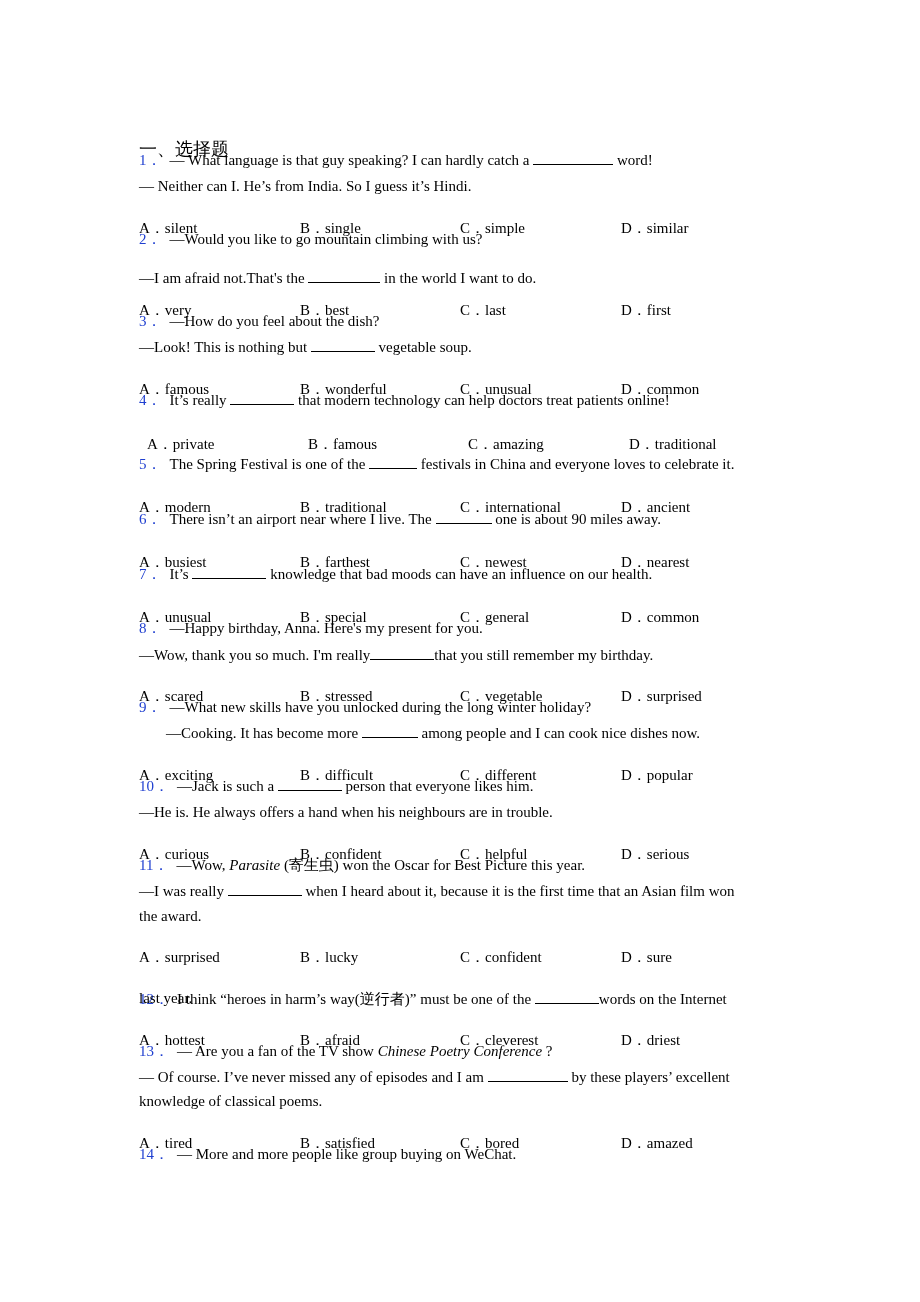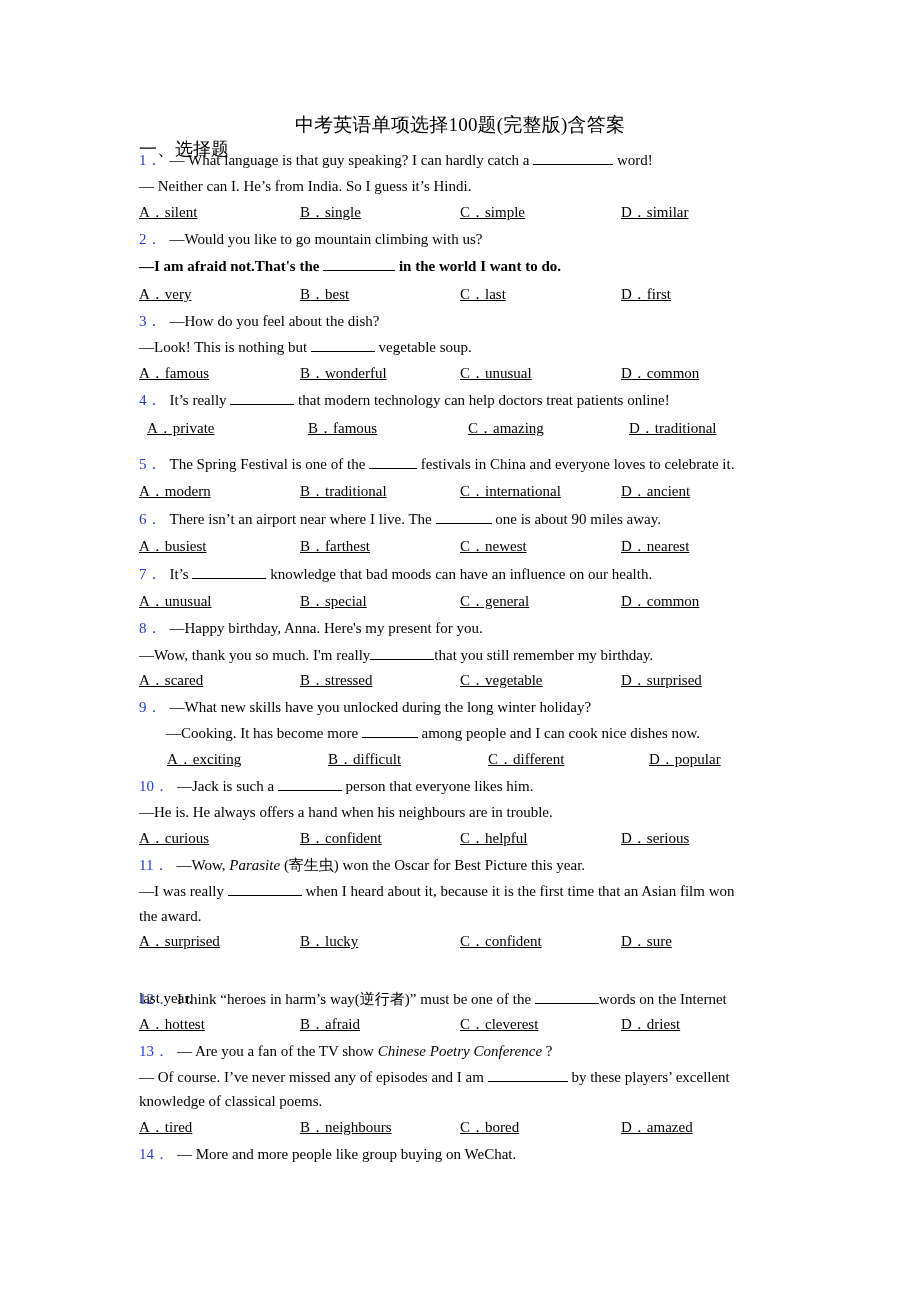--- a/index.html
+++ b/index.html
@@ -5,47 +5,46 @@
   html, body { margin: 0; padding: 0; background: #ffffff; }
   body { width: 920px; height: 1302px; position: relative; overflow: hidden;
          font-family: "Liberation Serif", "DejaVu Serif", serif; color: #000; }
   .page { position: absolute; left: 0; top: 0; width: 920px; height: 1302px; }
   .title { position: absolute; top: 112px; left: 0; width: 920px; text-align: center;
            font-size: 19px; letter-spacing: 0.2px; }
   .section { position: absolute; top: 137px; left: 139px; font-size: 18px; }
   .line { position: absolute; left: 139px; font-size: 15px; white-space: nowrap; line-height: 20px; }
   .qnum { color: #1f3fd0; margin-right: 8px; }
   .opts { position: absolute; left: 139px; font-size: 15px; line-height: 20px; width: 700px; height: 20px; }
-  .opt { position: absolute; top: 0; white-space: nowrap; text-decoration: underline; }
+  .opt { position: absolute; top: 16px; white-space: nowrap; }
   .opt:nth-child(1) { left: 0; }
   .opt:nth-child(2) { left: 161px; }
   .opt:nth-child(3) { left: 321px; }
   .opt:nth-child(4) { left: 482px; }
   .blank { display: inline-block; border-bottom: 1px solid #000; height: 14px; vertical-align: baseline; }
   i { font-style: italic; }
   .watermark { position: absolute; left: 395px; top: 598px; font-family: "Liberation Sans", "DejaVu Sans", sans-serif;
                font-size: 60px; color: rgba(180,180,180,0.28); letter-spacing: 1px; pointer-events: none; }
 </style>
 </head>
 <body>
 
 <div class="page">
-  <div class="title">中考英语单项选择100题(完整版)含答案</div>
   <div class="section">一、选择题</div>
   <div id="questions">
       <div class="line" style="top: 150px;"><span class="qnum">1．</span><span>— What language is that guy speaking? I can hardly catch a </span><span class="blank" style="width: 80px;"></span><span> word!</span></div>
       <div class="line" style="top: 176px;"><span>— Neither can I. He’s from India. So I guess it’s Hindi.</span></div>
       <div class="opts" style="top: 202px;">
         <span class="opt">A．silent</span>
         <span class="opt">B．single</span>
         <span class="opt">C．simple</span>
         <span class="opt">D．similar</span>
       </div>
       <div class="line" style="top: 229px;"><span class="qnum">2．</span><span>—Would you like to go mountain climbing with us?</span></div>
-      <div class="line" style="top: 256px; font-weight: bold;"><span>—I am afraid not.That's the </span><span class="blank" style="width: 72px;"></span><span> in the world I want to do.</span></div>
+      <div class="line" style="top: 268px;"><span>—I am afraid not.That's the </span><span class="blank" style="width: 72px;"></span><span> in the world I want to do.</span></div>
       <div class="opts" style="top: 284px;">
         <span class="opt">A．very</span>
         <span class="opt">B．best</span>
         <span class="opt">C．last</span>
         <span class="opt">D．first</span>
       </div>
       <div class="line" style="top: 311px;"><span class="qnum">3．</span><span>—How do you feel about the dish?</span></div>
       <div class="line" style="top: 337px;"><span>—Look! This is nothing but </span><span class="blank" style="width: 64px;"></span><span> vegetable soup.</span></div>
       <div class="opts" style="top: 363px;">
         <span class="opt">A．famous</span>
@@ -84,21 +83,21 @@
       <div class="line" style="top: 618px;"><span class="qnum">8．</span><span>—Happy birthday, Anna. Here's my present for you.</span></div>
       <div class="line" style="top: 645px;"><span>—Wow, thank you so much. I'm really</span><span class="blank" style="width: 64px;"></span><span>that you still remember my birthday.</span></div>
       <div class="opts" style="top: 670px;">
         <span class="opt">A．scared</span>
         <span class="opt">B．stressed</span>
         <span class="opt">C．vegetable</span>
         <span class="opt">D．surprised</span>
       </div>
       <div class="line" style="top: 697px;"><span class="qnum">9．</span><span>—What new skills have you unlocked during the long winter holiday?</span></div>
       <div class="line" style="top: 723px; margin-left: 27px;"><span>—Cooking. It has become more </span><span class="blank" style="width: 56px;"></span><span> among people and I can cook nice dishes now.</span></div>
-      <div class="opts" style="top: 749px; margin-left: 28px;">
+      <div class="opts" style="top: 749px;">
         <span class="opt">A．exciting</span>
         <span class="opt">B．difficult</span>
         <span class="opt">C．different</span>
         <span class="opt">D．popular</span>
       </div>
       <div class="line" style="top: 776px;"><span class="qnum">10．</span><span>—Jack is such a </span><span class="blank" style="width: 64px;"></span><span> person that everyone likes him.</span></div>
       <div class="line" style="top: 802px;"><span>—He is. He always offers a hand when his neighbours are in trouble.</span></div>
       <div class="opts" style="top: 828px;">
         <span class="opt">A．curious</span>
         <span class="opt">B．confident</span>
@@ -120,19 +119,19 @@
         <span class="opt">A．hottest</span>
         <span class="opt">B．afraid</span>
         <span class="opt">C．cleverest</span>
         <span class="opt">D．driest</span>
       </div>
       <div class="line" style="top: 1041px;"><span class="qnum">13．</span><span>— Are you a fan of the TV show </span><i>Chinese Poetry Conference</i><span> ?</span></div>
       <div class="line" style="top: 1067px;"><span>— Of course. I’ve never missed any of episodes and I am </span><span class="blank" style="width: 80px;"></span><span> by these players’ excellent</span></div>
       <div class="line" style="top: 1091px;"><span>knowledge of classical poems.</span></div>
       <div class="opts" style="top: 1117px;">
         <span class="opt">A．tired</span>
-        <span class="opt">B．neighbours</span>
+        <span class="opt">B．satisfied</span>
         <span class="opt">C．bored</span>
         <span class="opt">D．amazed</span>
       </div>
       <div class="line" style="top: 1144px;"><span class="qnum">14．</span><span>— More and more people like group buying on WeChat.</span></div>
     </div>
 </div>
 
 </body></html>

